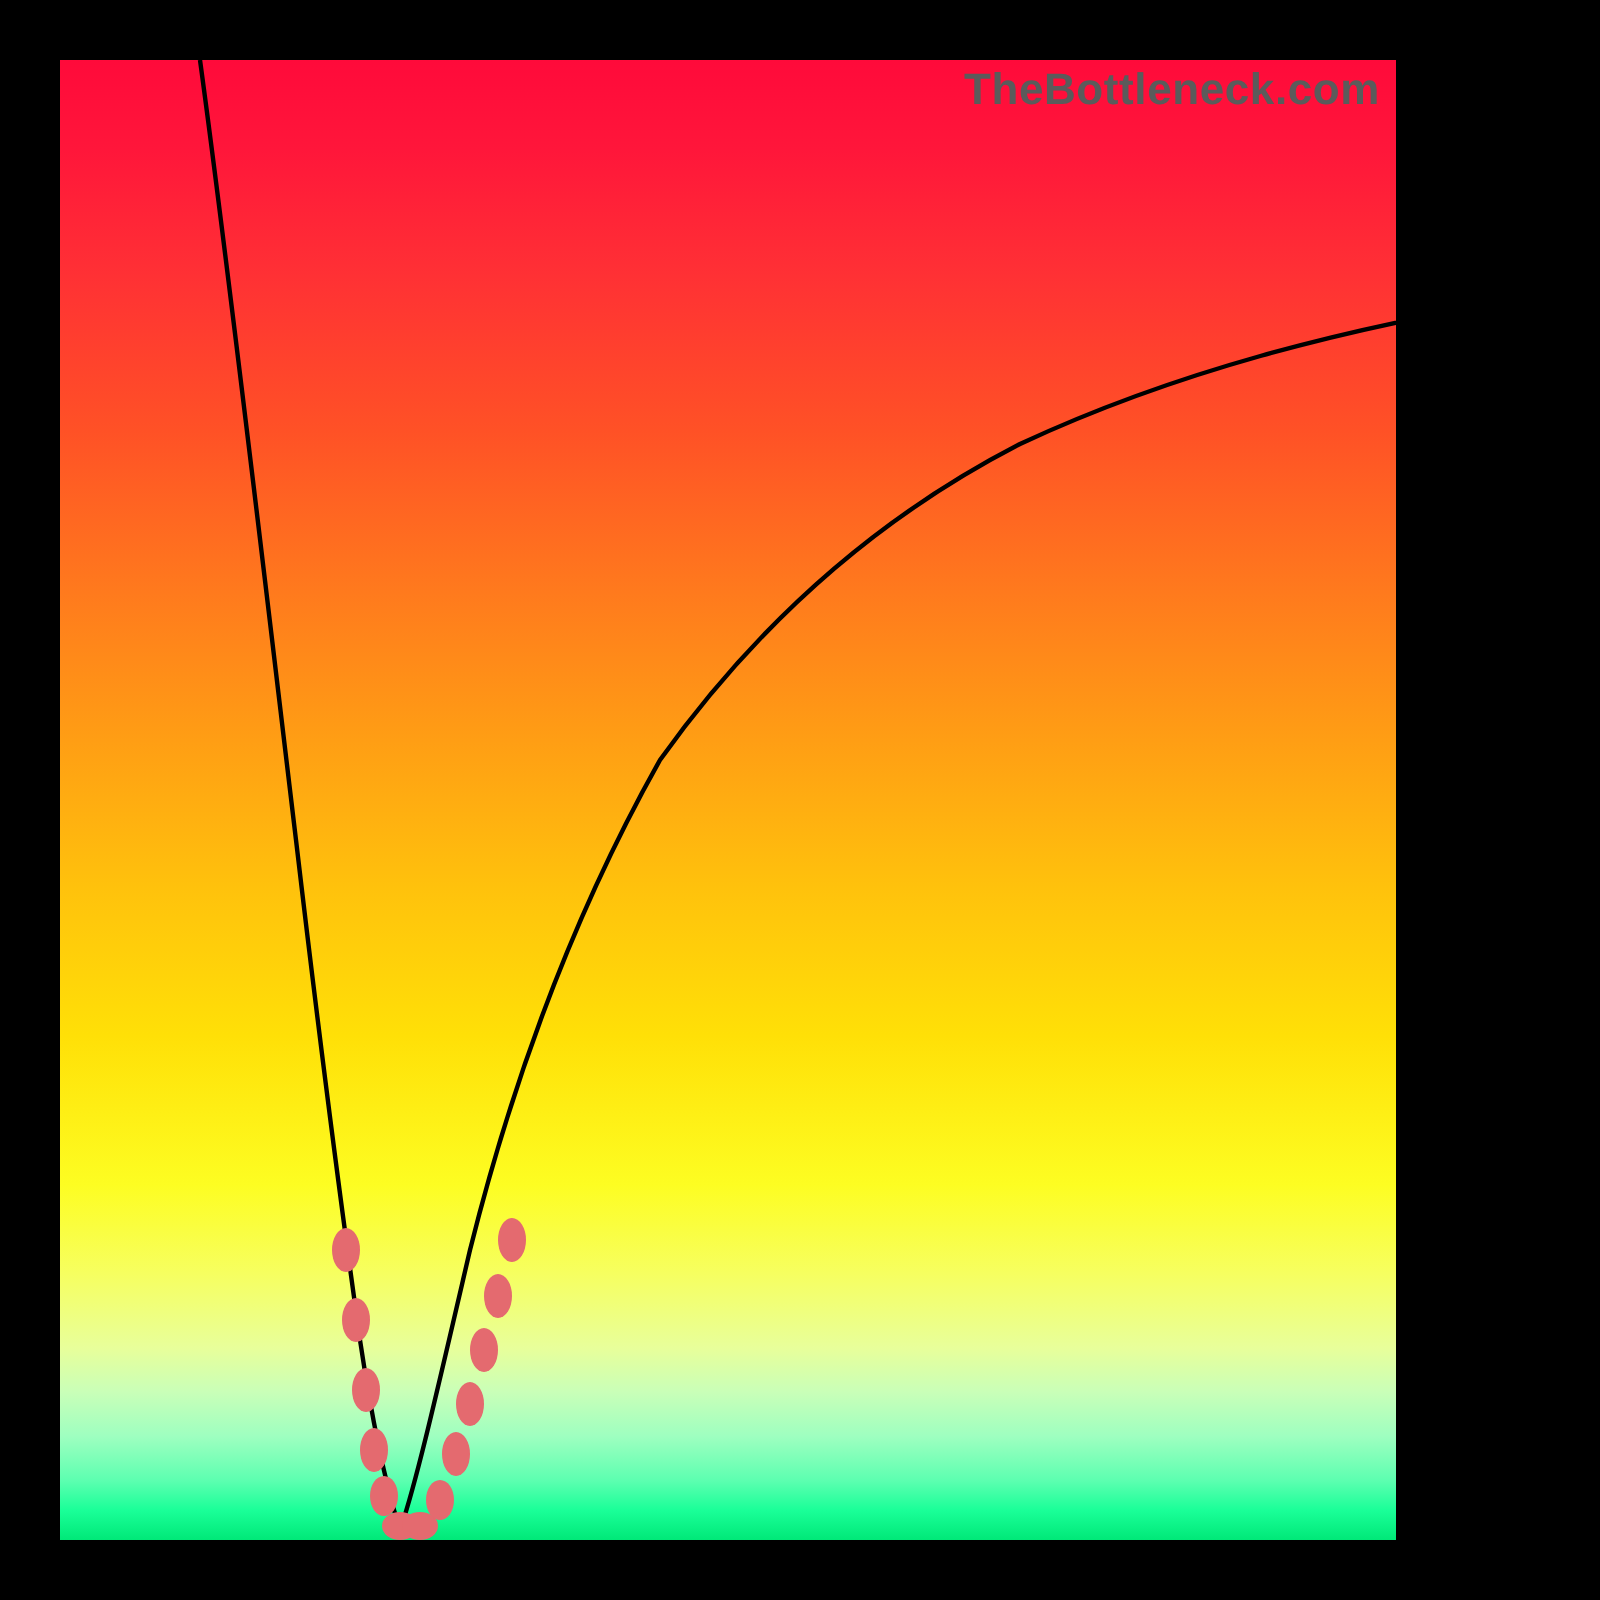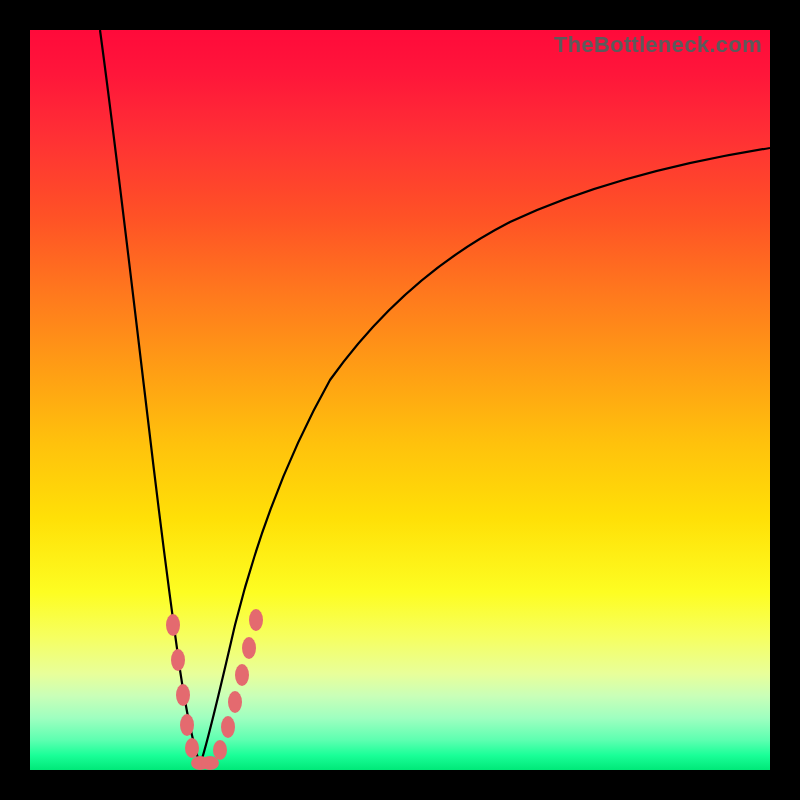--- a/index.html
+++ b/index.html
@@ -13,21 +13,21 @@
   .outer {
     width: 800px;
     height: 800px;
     background: #000;
     position: relative;
   }
   .plot {
     position: absolute;
     left: 30px;
     top: 30px;
-    width: 740px;
+    width: 668px;
     height: 740px;
     
     background: linear-gradient(
       to bottom,
       #ff0a3a 0%,
       #ff163a 6%,
       #ff2f35 14%,
       #ff5126 25%,
       #ff7a1d 36%,
       #ff9e14 46%,

